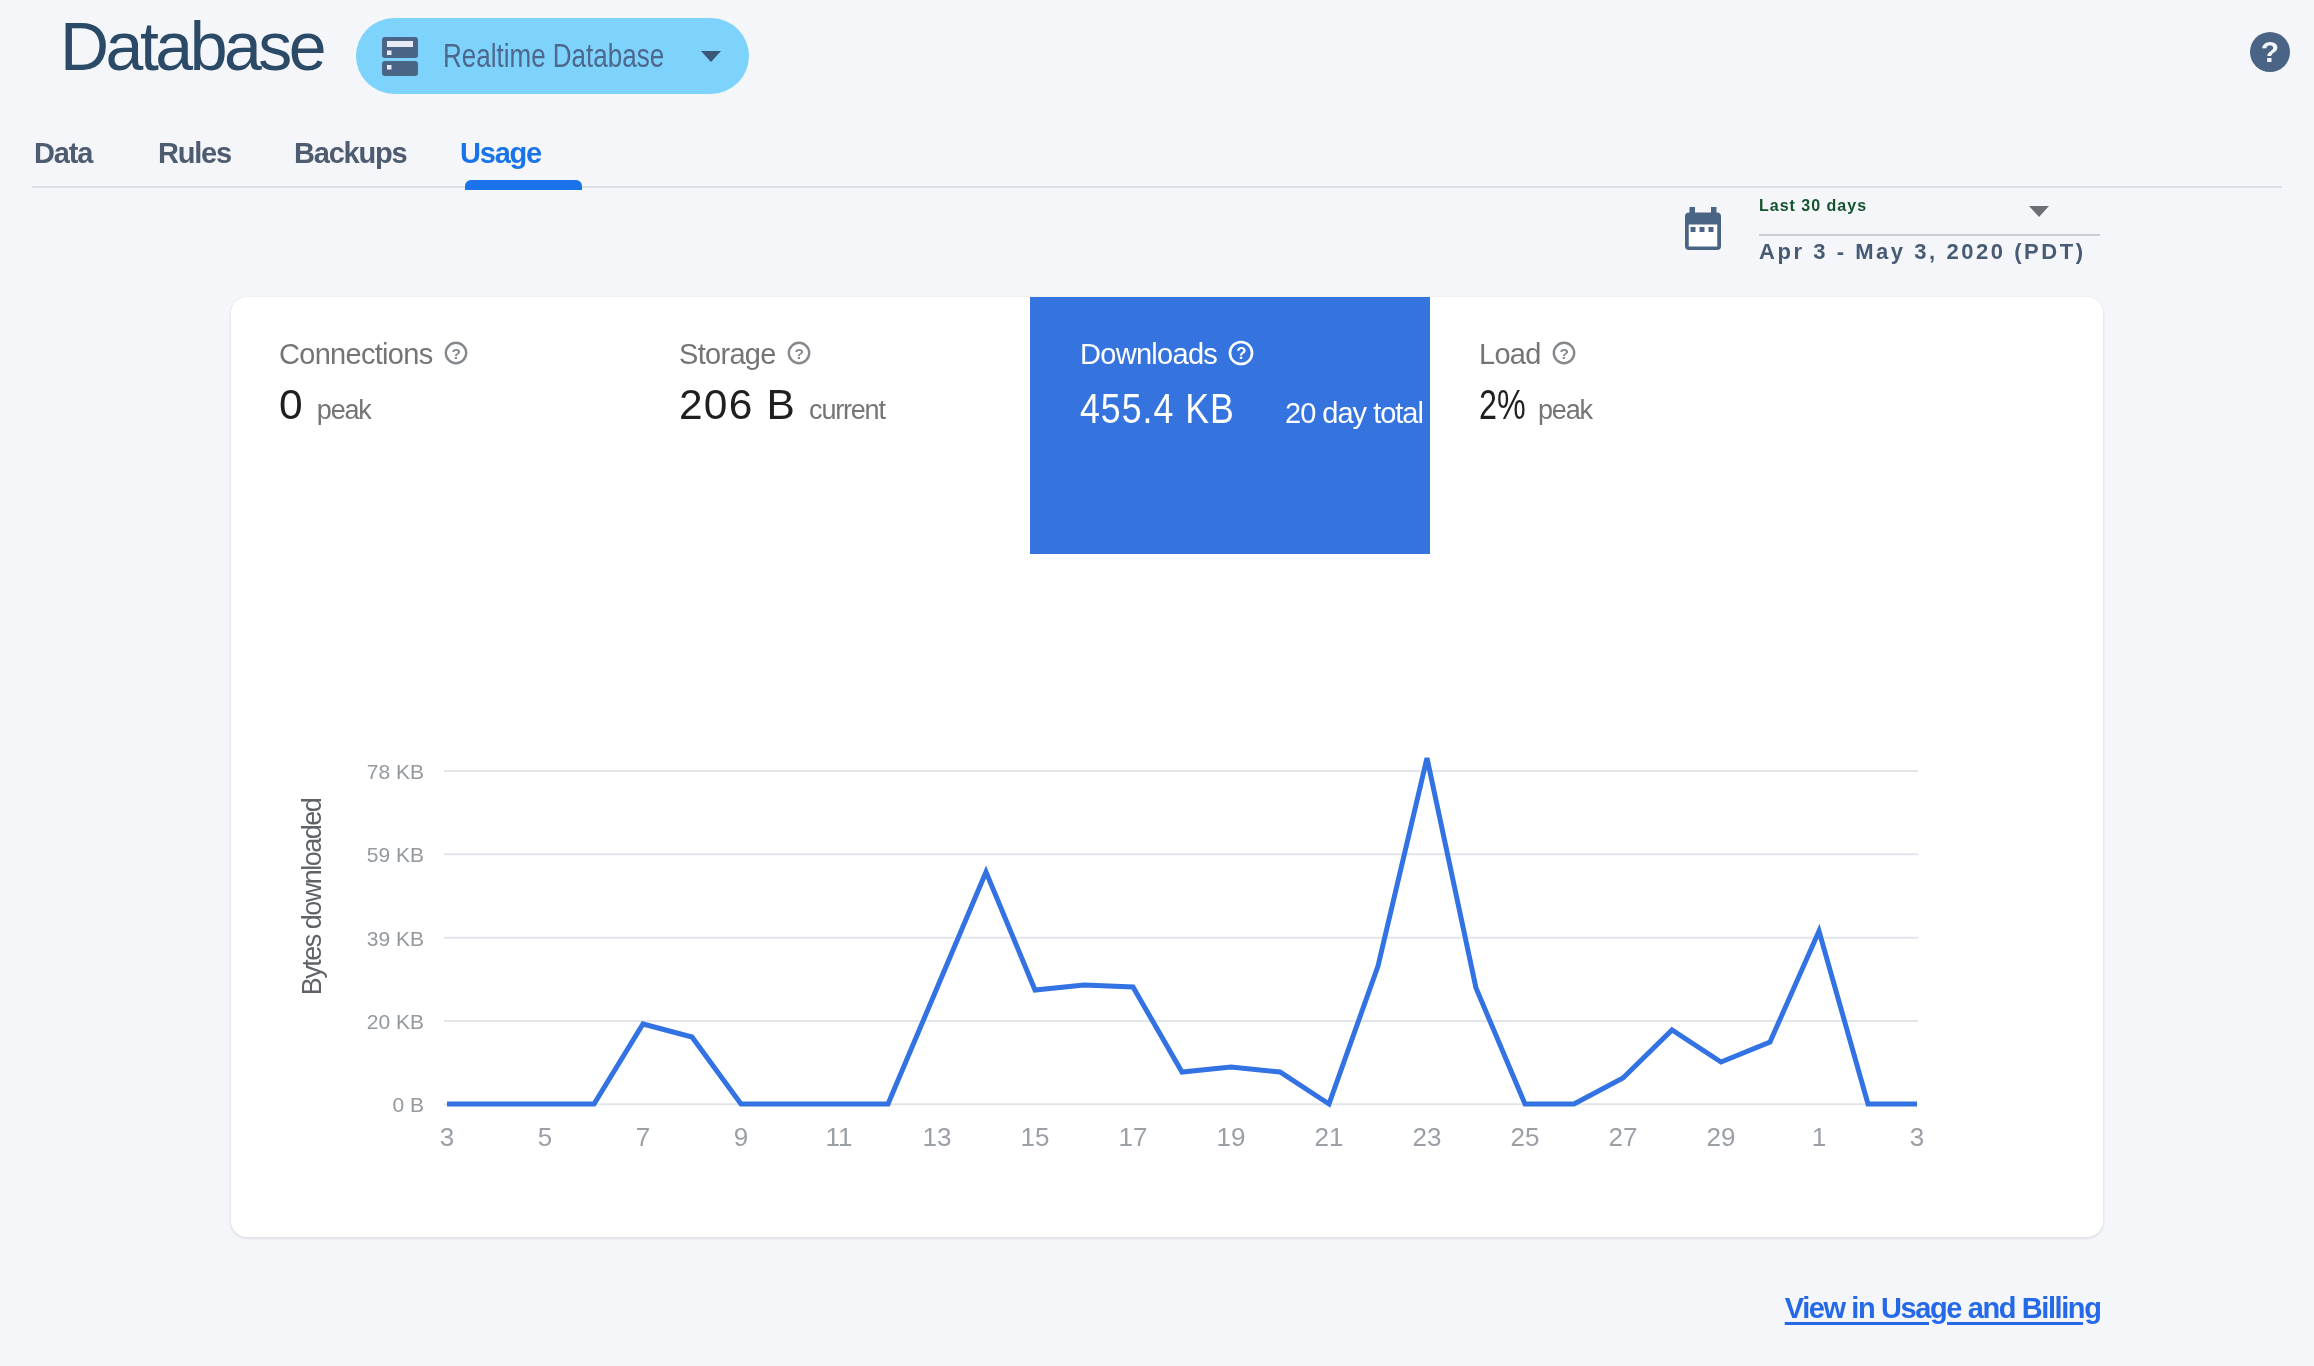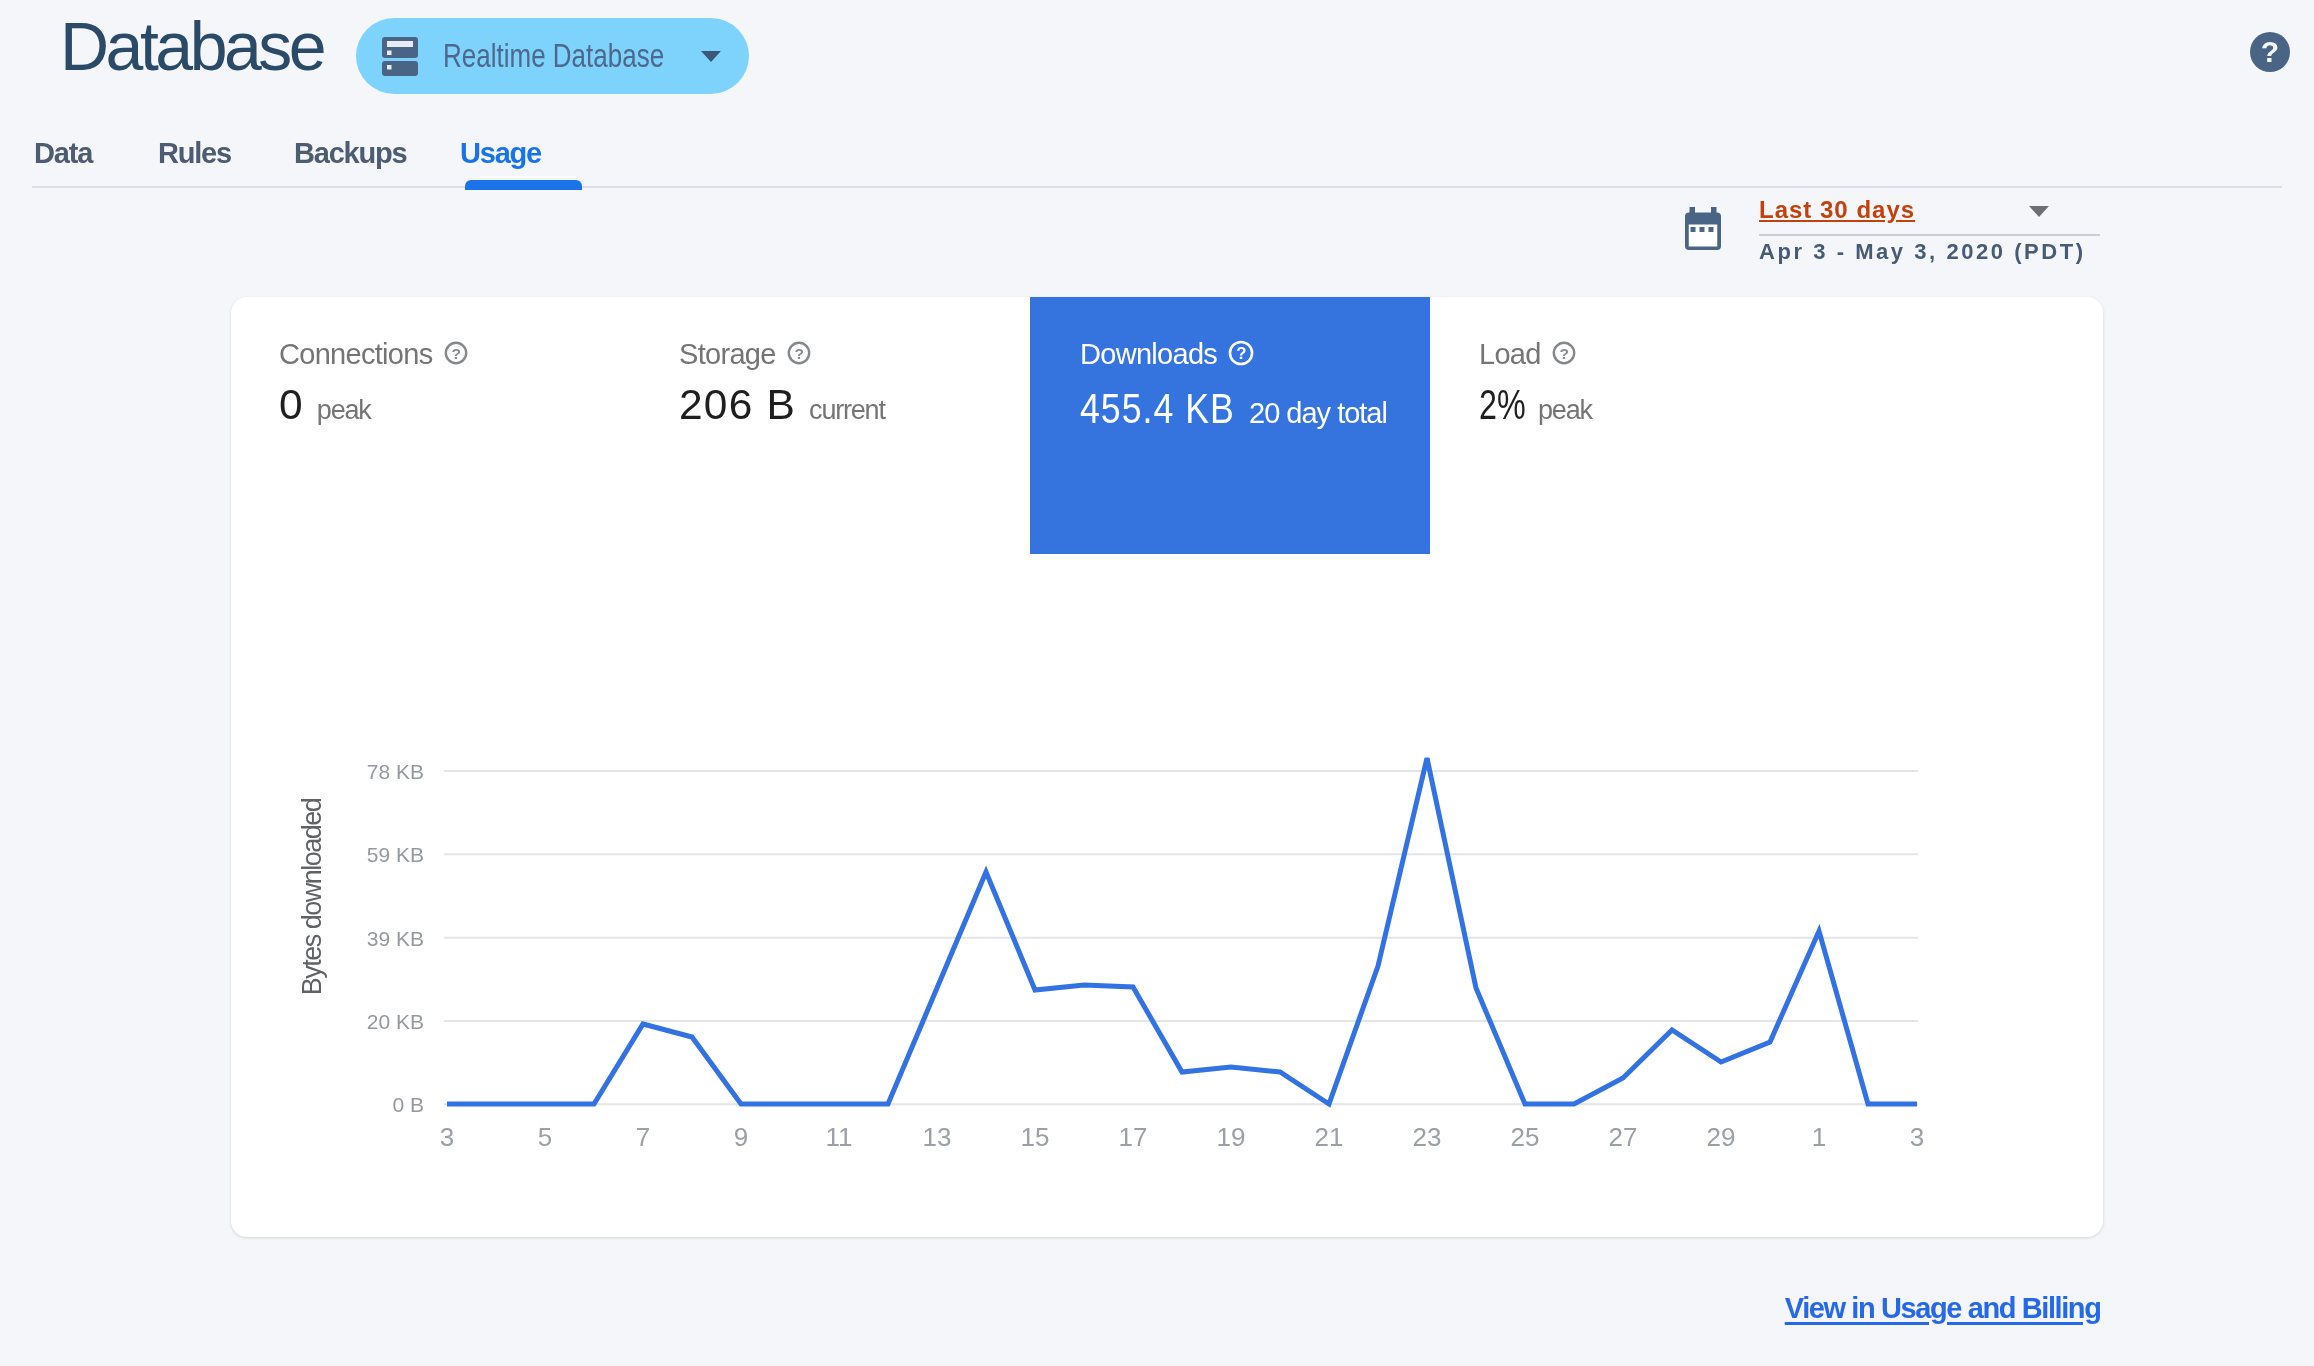--- a/index.html
+++ b/index.html
@@ -8,21 +8,21 @@
 #pill { left:356px; top:18px; width:393px; height:76px; border-radius:38px; background:#7dd3fc; display:flex; align-items:center; white-space:nowrap; }
 #pill svg { margin-left:26px; flex:none; }
 #pill .t { margin-left:25px; width:231px; font-size:32.5px; color:#4d688c; }
 .sx { display:inline-block; white-space:nowrap; transform-origin:0 50%; }
 #pill .caret { margin-left:27px; width:0; height:0; border-left:10px solid transparent; border-right:10px solid transparent; border-top:11px solid #3c5878; }
 #help { left:2250px; top:32px; width:40px; height:40px; border-radius:50%; background:#4a6486; color:#f4f6f9; display:flex; align-items:center; justify-content:center; font-size:30px; font-weight:700; }
 .tab { top:138.6px; font-size:29px; line-height:1; font-weight:700; letter-spacing:-1.2px; color:#4d5c70; }
 #tabusage { color:#1a73e8; }
 #indicator { left:465px; top:180px; width:117px; height:10px; background:#1a73e8; border-radius:6px 6px 0 0; z-index:3; }
 #divider { left:32px; top:186px; width:2250px; height:2px; background:#dcdfe5; }
-#last30 { left:1759px; top:197.9px; font-size:24px; line-height:1; font-weight:700; letter-spacing:1.0px; color:#c2410c;text-decoration:underline; }
+#last30 { left:1759px; top:197.9px; font-size:16px; line-height:1; font-weight:700; letter-spacing:1.0px; color:#14532d; }
 #caret2 { left:2029px; top:205.5px; width:0; height:0; border-left:10.5px solid transparent; border-right:10.5px solid transparent; border-top:11.5px solid #6c7074; }
 #ddunderline { left:1759px; top:234px; width:341px; height:2px; background:#c9cdd4; }
 #daterange { left:1759px; top:241.4px; font-size:22px; line-height:1; font-weight:700; letter-spacing:2.55px; color:#475b74; }
 #card { left:231px; top:297px; width:1872px; height:940px; background:#fff; border-radius:16px; box-shadow:0 1px 3px rgba(60,64,67,.18); }
 #bluebox { left:1030px; top:297px; width:400px; height:257px; background:#3574de; }
 .mlabel { top:339.5px; font-size:29px; line-height:1; letter-spacing:-0.7px; color:#757575; display:flex; align-items:center; }
 .mlabel .qm { margin-left:11px; margin-top:-3px; }
 .mnum { top:384px; display:flex; align-items:baseline; }
 .mnum .n { font-size:42.5px; line-height:1; color:#1f1f1f; letter-spacing:1.2px; }
 .mnum .s { font-size:27px; line-height:1; color:#757575; margin-left:13px; letter-spacing:-1.2px; }
@@ -89,21 +89,21 @@
     </svg></div>
 
 <div class="abs mnum" style="left:279px;">
     <span class="n">0</span>
     <span class="s">peak</span>
   </div>
 <div class="abs mnum" style="left:679px;">
     <span class="n">206 B</span>
     <span class="s">current</span>
   </div>
-<div class="abs mnum" id="dlnum" style="left:1080px;">
+<div class="abs mnum" id="dlnum" style="left:1080px;gap:36px;">
     <span class="n"><span class="sx" style="transform:scaleX(0.83)">455.4 KB</span></span>
     <span class="s">20 day total</span>
   </div>
 <div class="abs mnum" style="left:1479px;">
     <span class="n" style="width:46px; letter-spacing:0;"><span class="sx" style="transform:scaleX(0.76)">2%</span></span>
     <span class="s">peak</span>
   </div>
 
 <svg class="abs" style="left:231px; top:297px;" width="1872" height="940" viewBox="0 0 1872 940">
 <line x1="213" y1="474" x2="1687" y2="474" class="gl"></line>

